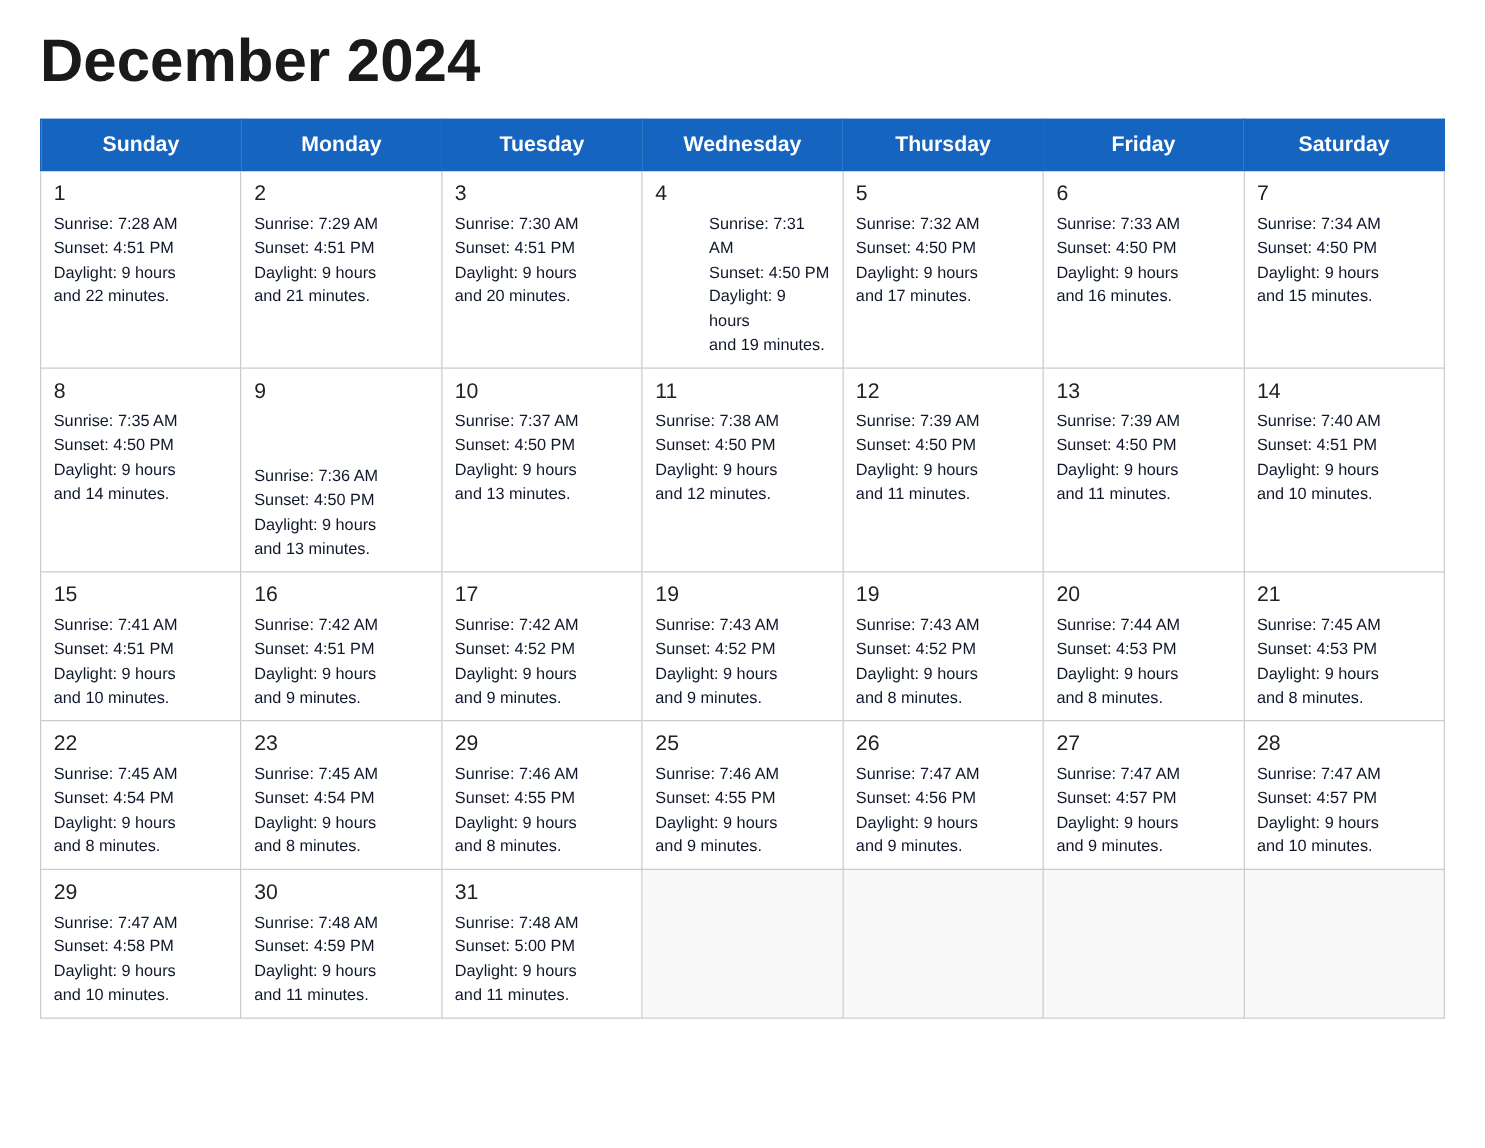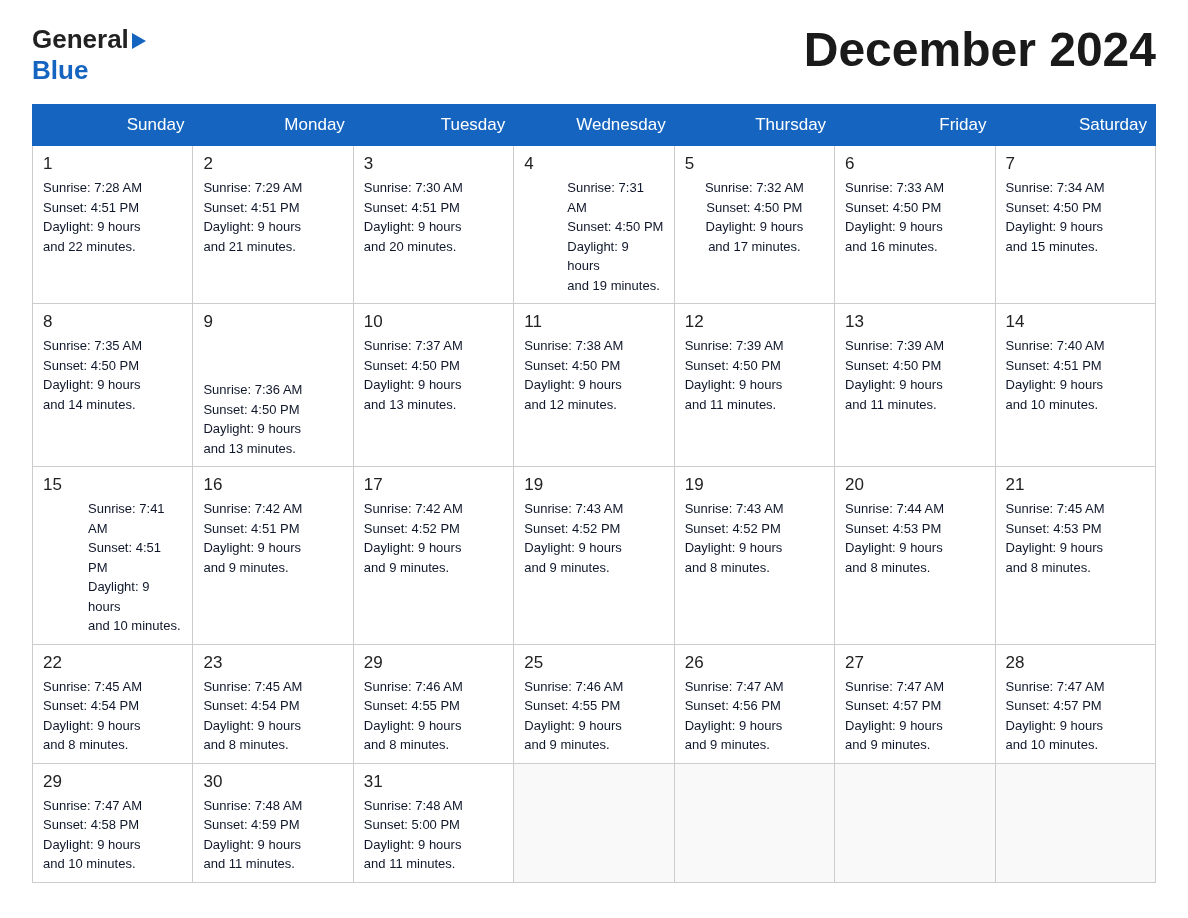--- a/index.html
+++ b/index.html
@@ -33,23 +33,23 @@
     }
     .calendar {
       width: 100%;
       border-collapse: collapse;
       border: 1px solid #aaa;
     }
     .calendar thead tr th {
       background-color: #1565C0;
       color: #fff;
       padding: 10px 8px;
-      text-align: right;
+      text-align: center;
       font-size: 17px;
-      font-weight: normal;
+      font-weight: bold;
       border: 1px solid #1565C0;
     }
     .calendar tbody tr td {
       vertical-align: top;
       padding: 8px 10px;
       border: 1px solid #ccc;
       width: calc(100% / 7);
       min-height: 110px;
       background: #fff;
       font-size: 14px;
@@ -100,29 +100,20 @@
     }
     .logo-line2 {
       display: flex;
       align-items: center;
     }
   </style>
 </head>
 <body>
 
 <div class="header">
-  <div class="logo-wrap">
-    <div class="logo-line1">
-      <span class="logo-text-general">General</span>
-      <span class="logo-arrow"></span>
-    </div>
-    <div class="logo-line2">
-      <span class="logo-text-blue">Blue</span>
-    </div>
-  </div>
   <div class="title-block">
     <h1>December 2024</h1>
   </div>
 </div>
 
 <table class="calendar">
   <thead>
     <tr>
     <th>Sunday</th>
         <th>Monday</th>
@@ -158,21 +149,21 @@
         </td>
         <td>
           <span class="day-num">4</span>
           <div class="day-info" style="white-space: pre-line; margin-left: 43px;">Sunrise: 7:31 AM
 Sunset: 4:50 PM
 Daylight: 9 hours
 and 19 minutes.</div>
         </td>
         <td>
           <span class="day-num">5</span>
-          <div class="day-info" style="white-space: pre-line; text-align: center;">Sunrise: 7:32 AM
+          <div class="day-info" style="white-space: pre-line;">Sunrise: 7:32 AM
 Sunset: 4:50 PM
 Daylight: 9 hours
 and 17 minutes.</div>
         </td>
         <td>
           <span class="day-num">6</span>
           <div class="day-info" style="white-space: pre-line;">Sunrise: 7:33 AM
 Sunset: 4:50 PM
 Daylight: 9 hours
 and 16 minutes.</div>
@@ -232,21 +223,21 @@
           <span class="day-num">14</span>
           <div class="day-info" style="white-space: pre-line;">Sunrise: 7:40 AM
 Sunset: 4:51 PM
 Daylight: 9 hours
 and 10 minutes.</div>
         </td>
       </tr>
       <tr>
         <td>
           <span class="day-num">15</span>
-          <div class="day-info" style="white-space: pre-line; margin-left: 45px;">Sunrise: 7:41 AM
+          <div class="day-info" style="white-space: pre-line;">Sunrise: 7:41 AM
 Sunset: 4:51 PM
 Daylight: 9 hours
 and 10 minutes.</div>
         </td>
         <td>
           <span class="day-num">16</span>
           <div class="day-info" style="white-space: pre-line;">Sunrise: 7:42 AM
 Sunset: 4:51 PM
 Daylight: 9 hours
 and 9 minutes.</div>

